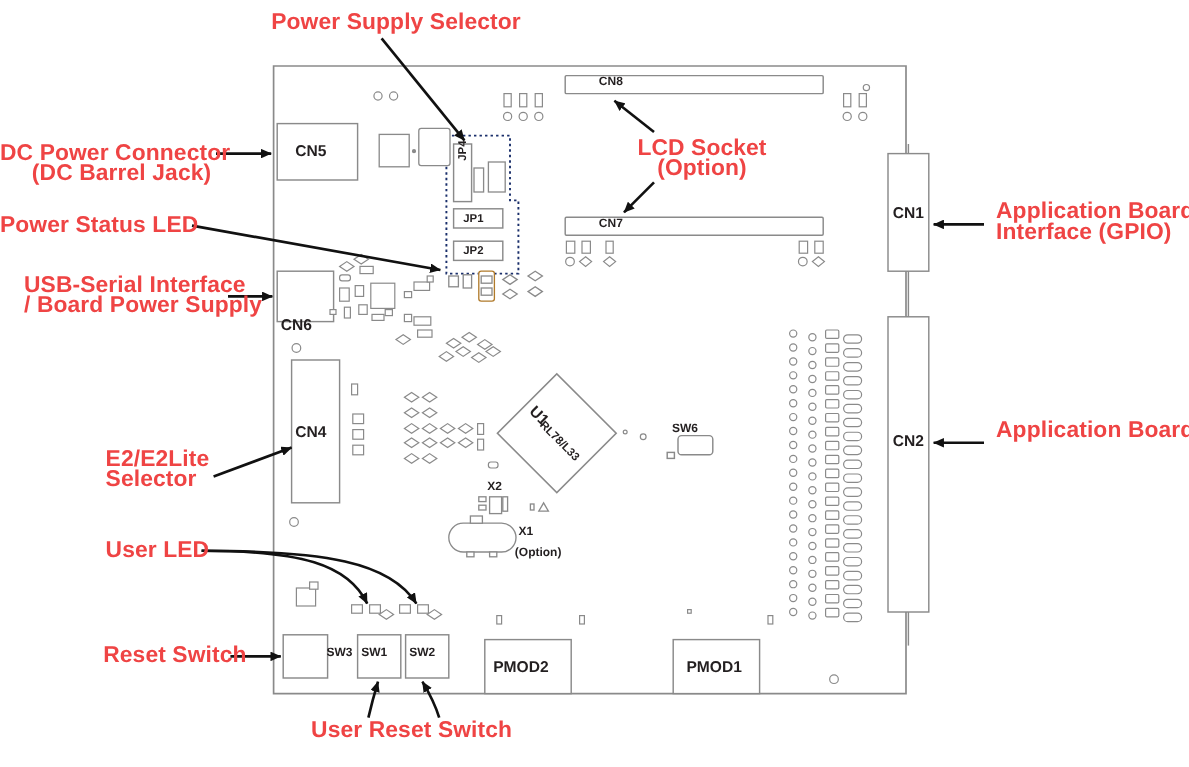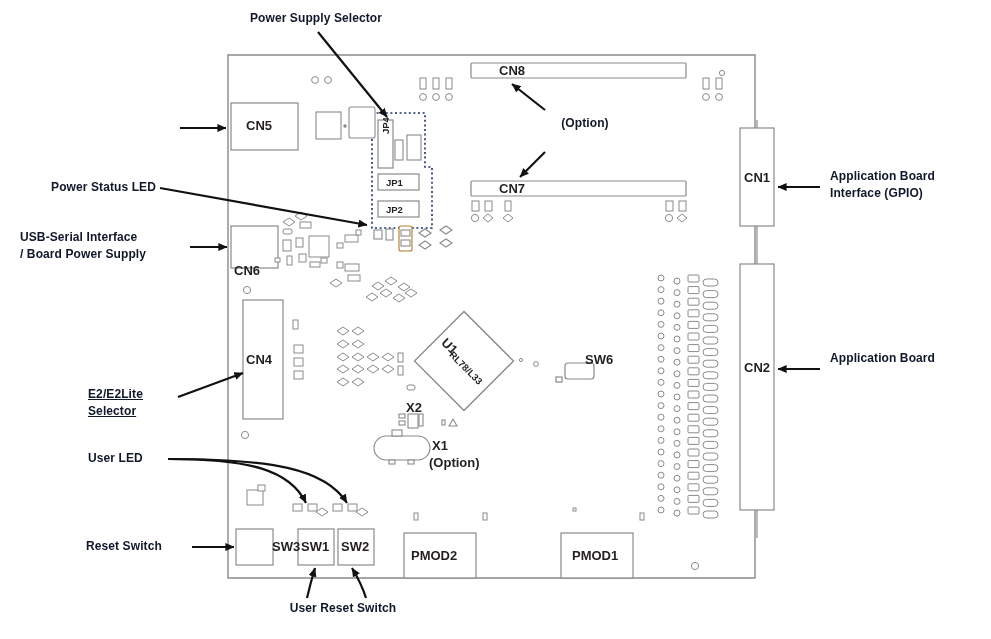--- a/index.html
+++ b/index.html
@@ -3,29 +3,29 @@
 <meta charset="utf-8">
 <style>
   html,body{margin:0;padding:0;background:#ffffff;}
   body{width:991px;height:639px;position:relative;overflow:hidden;
        font-family:"Liberation Sans", sans-serif;color:#1a1a1a;}
 
   #stage{position:absolute;left:0;top:0;width:991px;height:639px;}
 
   svg#board{position:absolute;left:0;top:0;width:991px;height:639px;}
 
-  .anno{position:absolute;font-size:12px;line-height:17px;font-weight:700;
-        color:#0f172a;white-space:nowrap;letter-spacing:.1px;}
+  .anno{position:absolute;font-size:19px;line-height:17px;font-weight:700;
+        color:#ef4444;white-space:nowrap;letter-spacing:.1px;}
   .anno.ctr{text-align:center;}
   .anno.right{text-align:right;}
   .anno.left{text-align:left;}
 
   .cmplabel{position:absolute;font-size:13px;font-weight:700;color:#231f20;
             white-space:nowrap;}
-  .cmplabel.sm{font-size:13px;}
+  .cmplabel.sm{font-size:10px;}
   .cmplabel.xs{font-size:9.5px;}
 </style>
 </head>
 <body>
 
 <div id="stage">
 
   <svg id="board" viewBox="0 0 991 639">
     <defs>
       <marker id="arr" markerWidth="9" markerHeight="8" refX="8.6" refY="4" orient="auto" markerUnits="userSpaceOnUse">
@@ -333,47 +333,52 @@
   <div class="cmplabel" style="left:449px;top:335px;transform:rotate(45deg);transform-origin:left top;">U1</div>
   <div class="cmplabel xs" style="left:455px;top:349px;transform:rotate(45deg);transform-origin:left top;">RL78/L33</div>
 
   <div class="cmplabel sm" style="left:406px;top:400px;">X2</div>
   <div class="cmplabel sm" style="left:432px;top:438px;">X1</div>
   <div class="cmplabel sm" style="left:429px;top:455px;">(Option)</div>
 
   <div class="cmplabel sm" style="left:240px;top:539px;margin-left:32px;">SW3</div>
   <div class="cmplabel sm" style="left:301px;top:539px;">SW1</div>
   <div class="cmplabel sm" style="left:341px;top:539px;">SW2</div>
-  <div class="cmplabel sm" style="left:585px;top:352px;text-align:right;">SW6</div>
+  <div class="cmplabel sm" style="left:560px;top:352px;text-align:right;">SW6</div>
 
   <div class="cmplabel" style="left:411px;top:548px;">PMOD2</div>
   <div class="cmplabel" style="left:572px;top:548px;">PMOD1</div>
 
   <div class="anno ctr" style="left:226px;top:10px;width:180px;">Power Supply Selector</div>
 
+  <div class="anno right" style="left:0px;top:119px;width:176px;">
+    <div>DC Power Connector</div>
+    <div>(DC Barrel Jack)</div>
+  </div>
 
   <div class="anno left" style="left:20px;top:229px;width:175px;">
     <div>USB-Serial Interface</div>
     <div>/ Board Power Supply</div>
   </div>
 
   <div class="anno right" style="left:0px;top:179px;width:156px;">Power Status LED</div>
 
-  <div class="anno left" style="left:88px;top:386px;width:130px;text-decoration:underline;">
+  <div class="anno left" style="left:88px;top:374px;width:130px;">
     <div>E2/E2Lite</div>
     <div>Selector</div>
   </div>
 
   <div class="anno left" style="left:88px;top:450px;width:110px;">User LED</div>
 
   <div class="anno left" style="left:86px;top:538px;width:110px;">Reset Switch</div>
 
   <div class="anno ctr" style="left:258px;top:600px;width:170px;">User Reset Switch</div>
 
   <div class="anno ctr" style="left:505px;top:115px;width:160px;">
+    <div>LCD Socket</div>
     <div>(Option)</div>
   </div>
 
   <div class="anno left" style="left:830px;top:168px;width:160px;">
     <div>Application Board</div>
     <div>Interface (GPIO)</div>
   </div>
 
   <div class="anno left" style="left:830px;top:350px;width:160px;">
     <div>Application Board</div>

